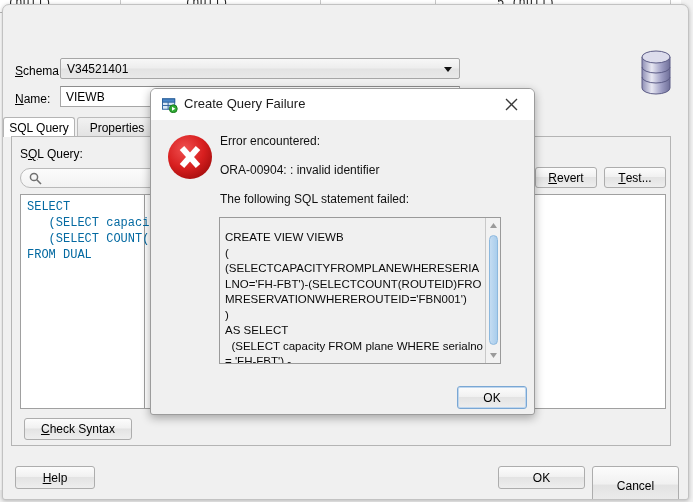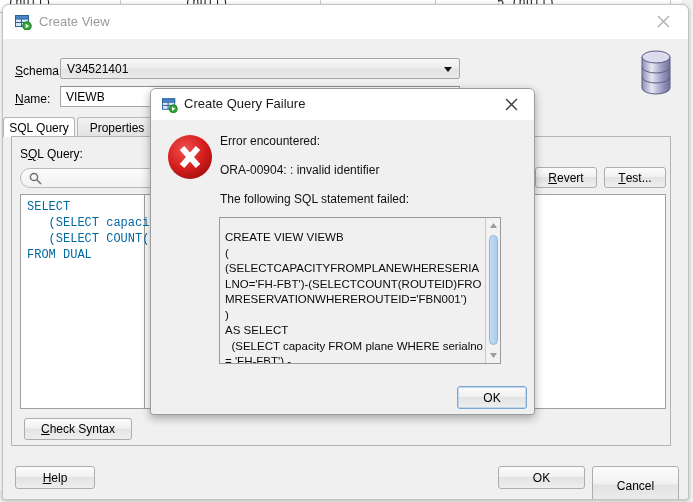--- a/index.html
+++ b/index.html
@@ -145,39 +145,20 @@
   <div class="gcell" style="left:8px">(null)</div>
   <div class="gcell" style="left:185px">(null)</div>
   <div class="gcell" style="left:497px">5 (null)</div>
   <div class="gline"></div>
 </div>
 <div id="bg-right"></div>
 <div id="bg-bottom"></div>
 
 <div id="main-window">
 
-  <div id="titlebar">
-    <span id="title-icon">
-      <svg width="17" height="16" viewBox="0 0 17 16">
-        <rect x="0.5" y="1.5" width="13" height="11" fill="#d9e8f7" stroke="#2a5f99"></rect>
-        <rect x="0.5" y="1.5" width="13" height="3.5" fill="#4a86c8" stroke="#2a5f99"></rect>
-        <line x1="1" y1="8.5" x2="13.5" y2="8.5" stroke="#2a5f99"></line>
-        <line x1="6.5" y1="5" x2="6.5" y2="12.5" stroke="#2a5f99"></line>
-        <circle cx="12" cy="12" r="4.2" fill="#2faa33" stroke="#1b7a1f"></circle>
-        <polygon points="10.6,9.8 14.2,12 10.6,14.2" fill="#ffffff"></polygon>
-      </svg>
-    </span>
-    <span id="title-text">Create View</span>
-    <span id="close-btn">
-      <svg width="13" height="13" viewBox="0 0 13 13">
-        <line x1="1" y1="1" x2="12" y2="12" stroke="#b0b0b0" stroke-width="1.4"></line>
-        <line x1="12" y1="1" x2="1" y2="12" stroke="#b0b0b0" stroke-width="1.4"></line>
-      </svg>
-    </span>
-  </div>
 
   <div id="db-icon-box">
     <svg width="50" height="55" viewBox="0 0 50 55">
       <defs>
         <linearGradient id="dbg" x1="0" y1="0" x2="1" y2="0">
           <stop offset="0%" stop-color="#8f8fb5"></stop>
           <stop offset="35%" stop-color="#e7e7f2"></stop>
           <stop offset="70%" stop-color="#9e9ec4"></stop>
           <stop offset="100%" stop-color="#6f6f99"></stop>
         </linearGradient>

